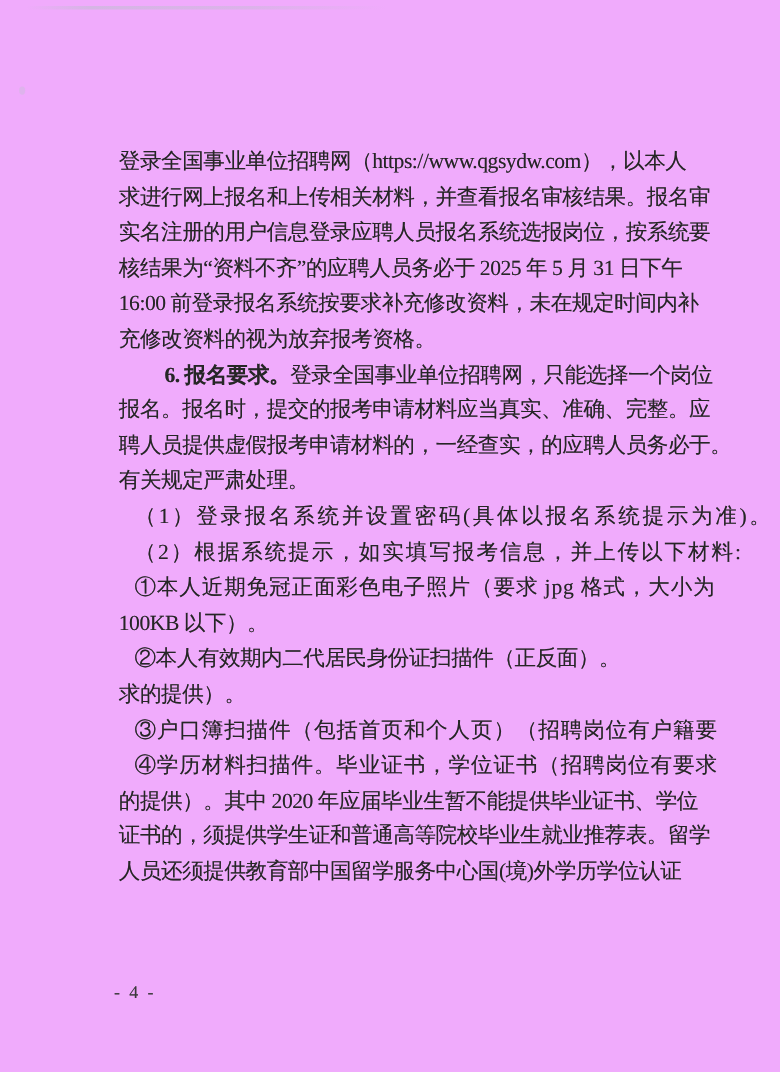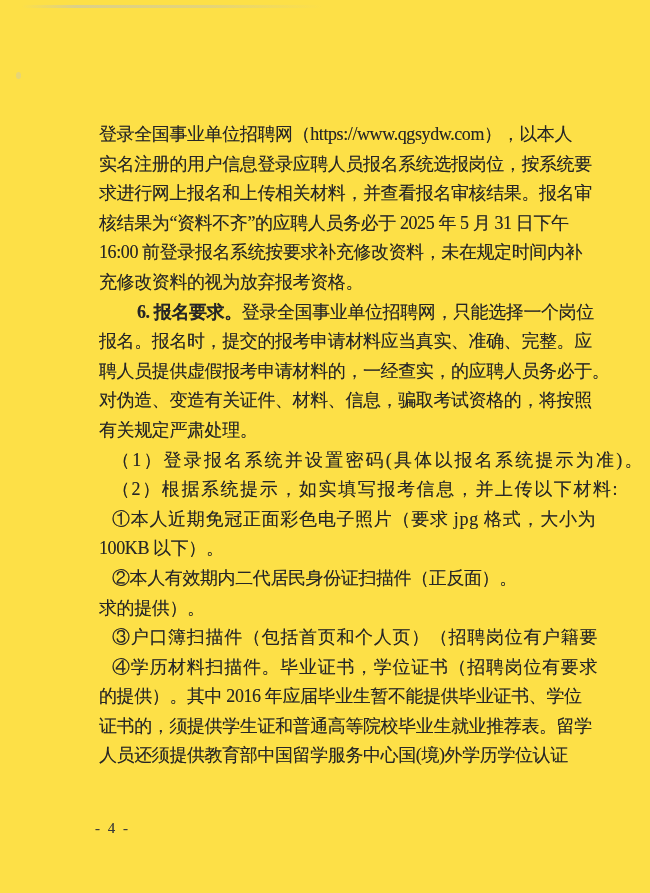--- a/index.html
+++ b/index.html
@@ -4,21 +4,21 @@
 <style>
   html, body {
     margin: 0;
     padding: 0;
     background: #fdfdfd;
   }
   .page {
     position: relative;
     width: 650px;
     height: 893px;
-    background: #fde047;
+    background: #f0abfc;
     overflow: hidden;
     font-family: "Liberation Serif", "DejaVu Serif", serif;
     color: #262626;
   }
   
   .scan-streak {
     position: absolute;
     top: 5px;
     left: 22px;
     width: 300px;
@@ -72,40 +72,39 @@
 </head>
 <body>
 
 <div class="page">
 
   <div class="scan-streak"></div>
   <div class="scan-speck"></div>
 
   <div class="textblock">
     <div class="line">登录全国事业单位招聘网（https://www.qgsydw.com），以本人</div>
+    <div class="line">求进行网上报名和上传相关材料，并查看报名审核结果。报名审</div>
     <div class="line">实名注册的用户信息登录应聘人员报名系统选报岗位，按系统要</div>
-    <div class="line">求进行网上报名和上传相关材料，并查看报名审核结果。报名审</div>
     <div class="line">核结果为“资料不齐”的应聘人员务必于 2025 年 5 月 31 日下午</div>
     <div class="line">16:00 前登录报名系统按要求补充修改资料，未在规定时间内补</div>
     <div class="line">充修改资料的视为放弃报考资格。</div>
     <div class="line ind-para">
       <span class="b">6. 报名要求。</span><span>登录全国事业单位招聘网，只能选择一个岗位</span>
     </div>
     <div class="line">报名。报名时，提交的报考申请材料应当真实、准确、完整。应</div>
     <div class="line">聘人员提供虚假报考申请材料的，一经查实，的应聘人员务必于。</div>
-    <div class="line">对伪造、变造有关证件、材料、信息，骗取考试资格的，将按照</div>
     <div class="line">有关规定严肃处理。</div>
     <div class="line ind-item sp-lg">（1）登录报名系统并设置密码(具体以报名系统提示为准)。</div>
     <div class="line ind-item sp-md">（2）根据系统提示，如实填写报考信息，并上传以下材料:</div>
     <div class="line ind-item sp-sm">①本人近期免冠正面彩色电子照片（要求 jpg 格式，大小为</div>
     <div class="line">100KB 以下）。</div>
     <div class="line ind-item">②本人有效期内二代居民身份证扫描件（正反面）。</div>
     <div class="line">求的提供）。</div>
     <div class="line ind-item sp-sm">③户口簿扫描件（包括首页和个人页）（招聘岗位有户籍要</div>
     <div class="line ind-item sp-sm">④学历材料扫描件。毕业证书，学位证书（招聘岗位有要求</div>
-    <div class="line">的提供）。其中 2016 年应届毕业生暂不能提供毕业证书、学位</div>
+    <div class="line">的提供）。其中 2020 年应届毕业生暂不能提供毕业证书、学位</div>
     <div class="line">证书的，须提供学生证和普通高等院校毕业生就业推荐表。留学</div>
     <div class="line">人员还须提供教育部中国留学服务中心国(境)外学历学位认证</div>
   </div>
 
   <div class="page-number">- 4 -</div>
 
 </div>
 
 </body></html>

